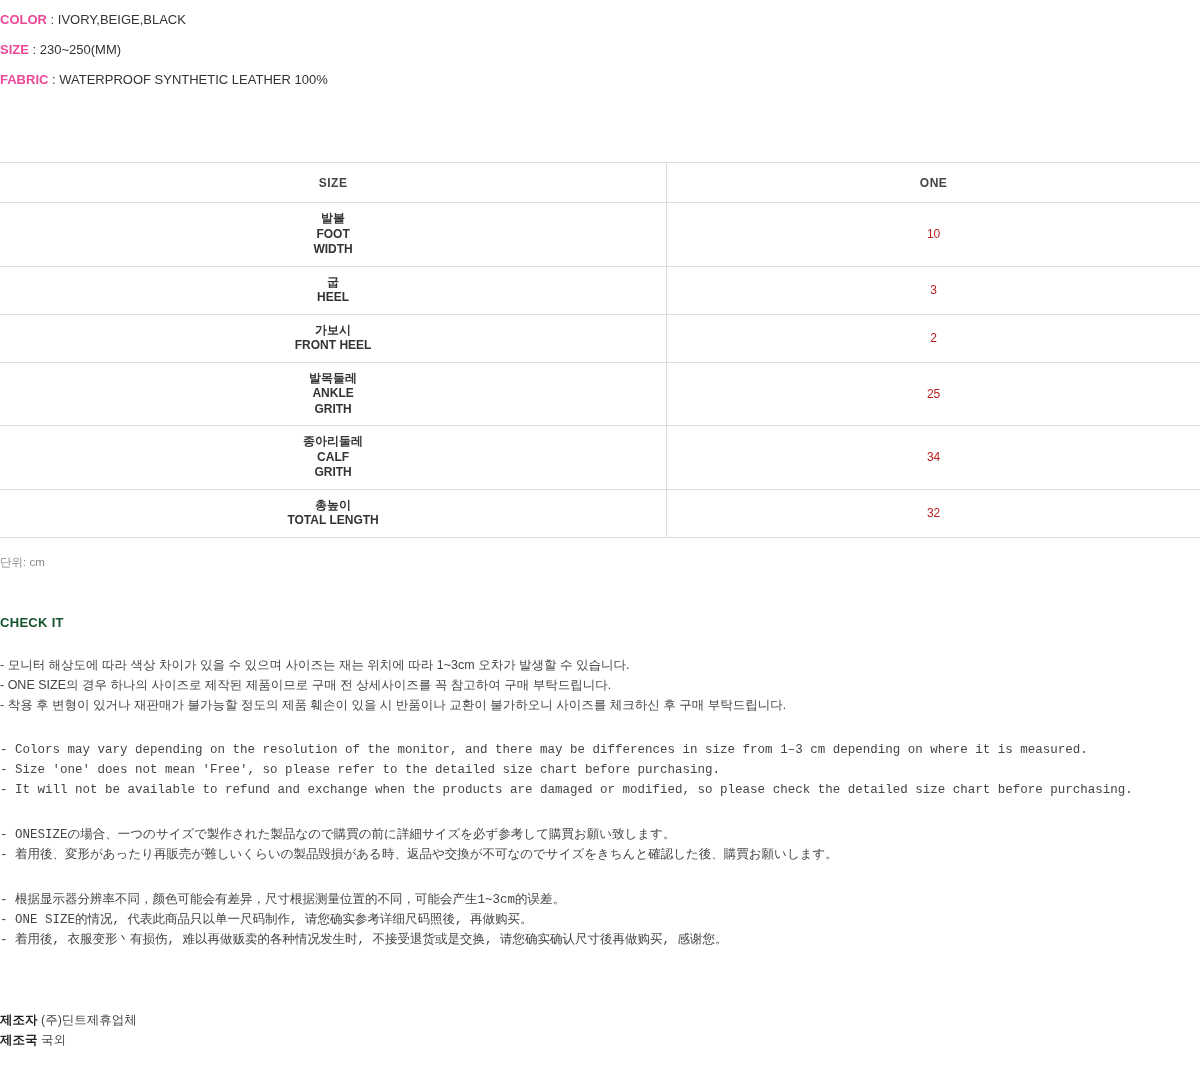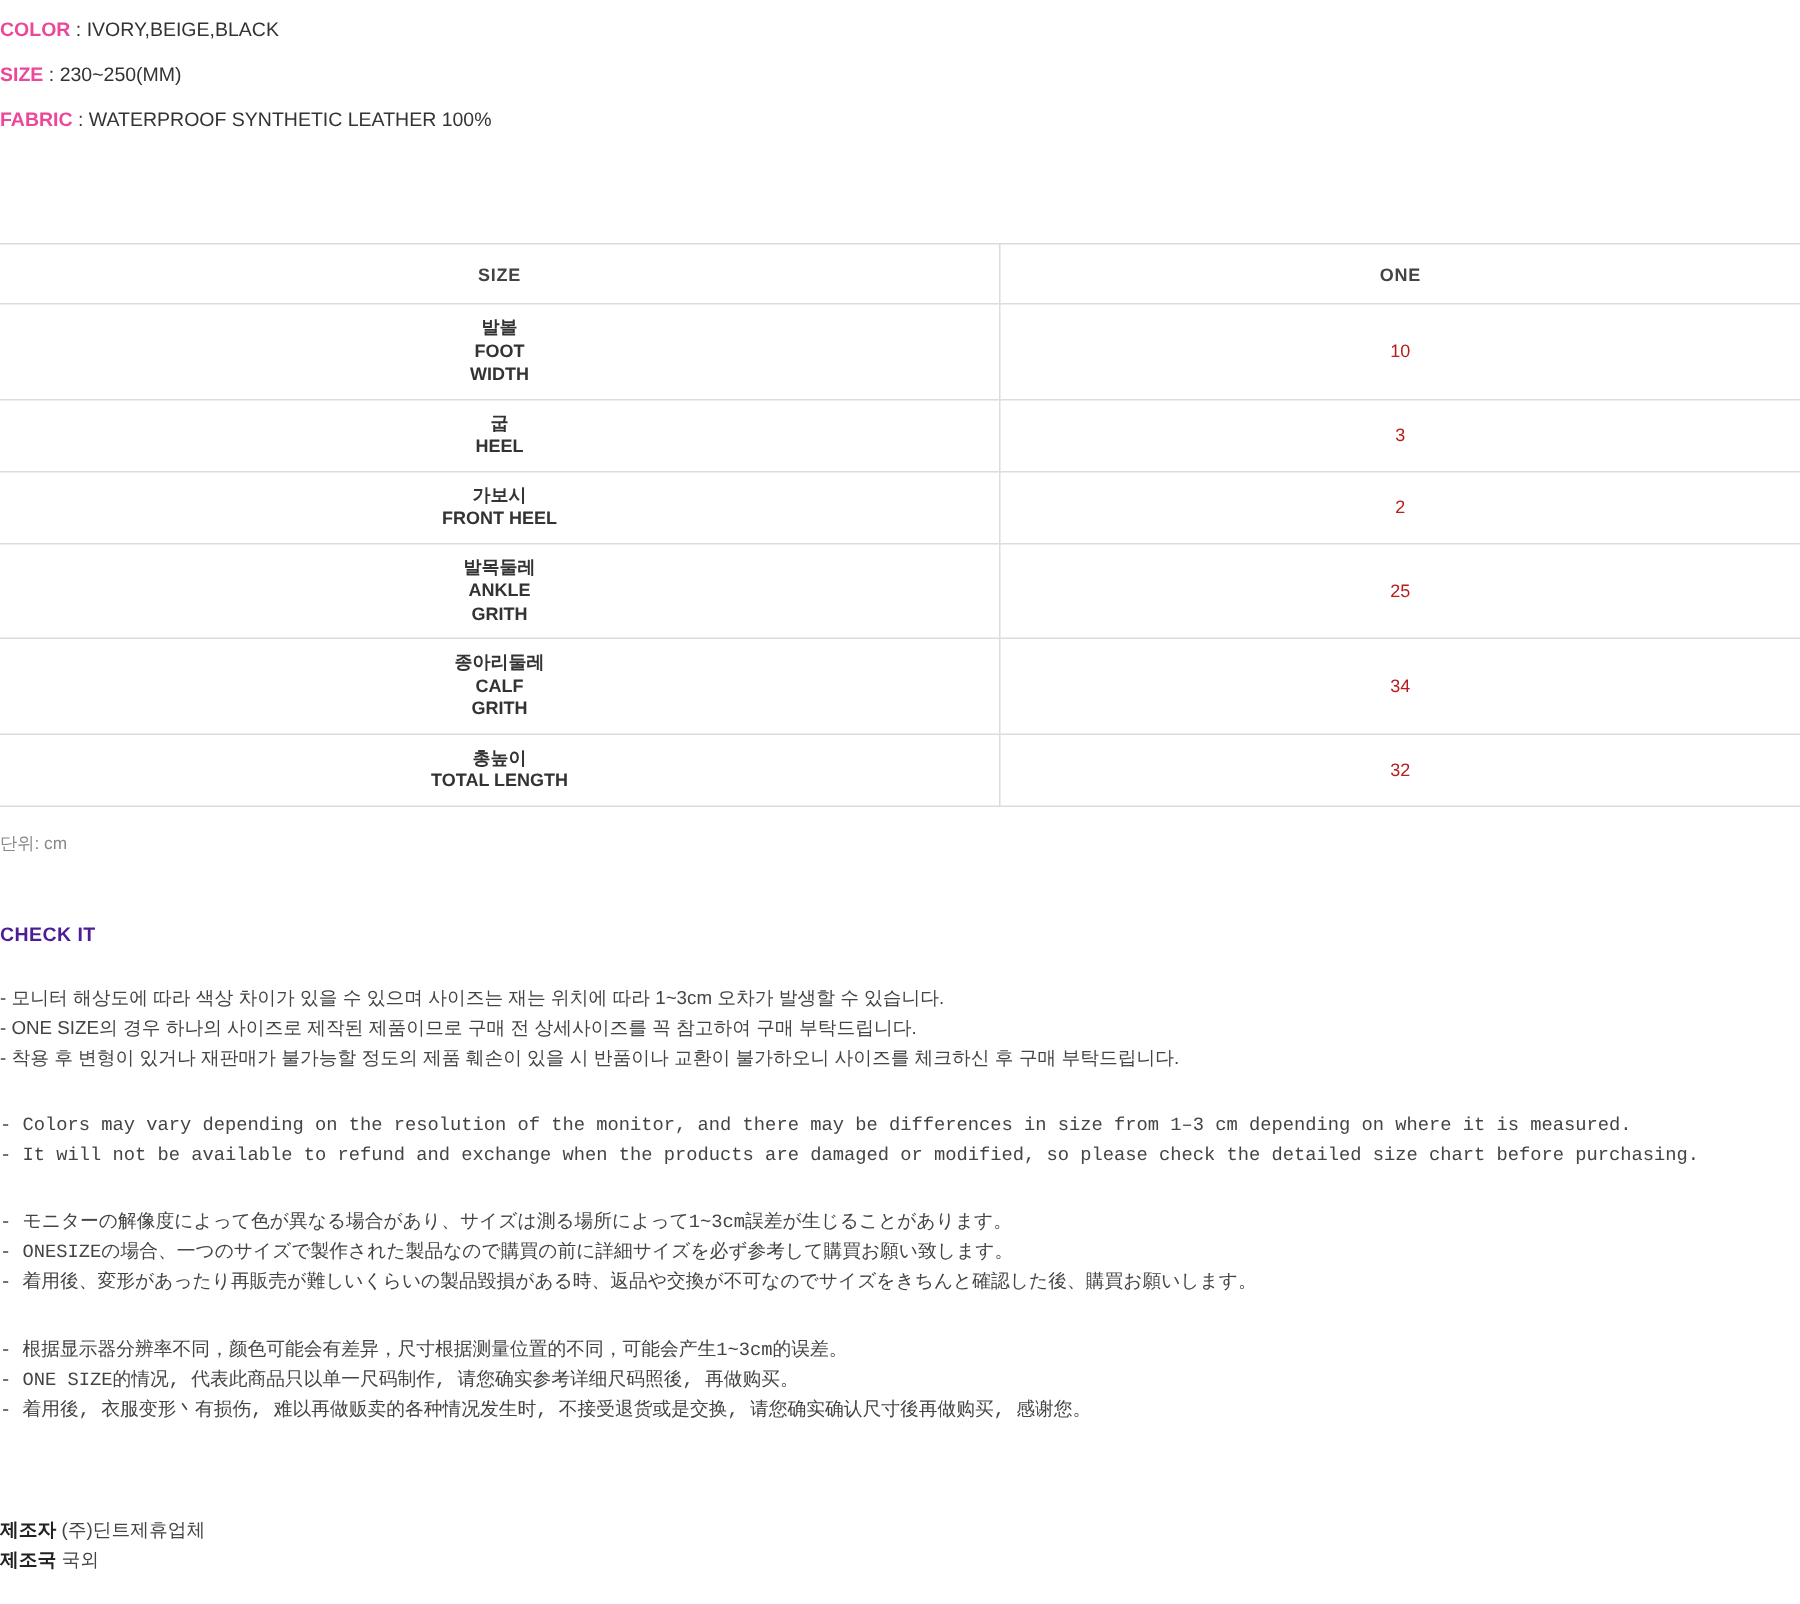--- a/index.html
+++ b/index.html
@@ -92,21 +92,21 @@
     padding-right: 2px;
   }
 
   
   .checkit {
     margin-top: 45px;
   }
   .checkit-title {
     font-weight: bold;
     font-size: 13px;
-    color: #4c1d95;
+    color: #14532d;
     letter-spacing: .3px;
   }
   .notes-group {
     margin-top: 25px;
   }
   .notes-group + .notes-group {
     margin-top: 25px;
     font-family: Liberation Mono, monospace;
   }
   .note-line {
@@ -209,25 +209,25 @@
     <div class="checkit-title">CHECK IT</div>
 
     <div class="notes-group">
       <div class="note-line">- 모니터 해상도에 따라 색상 차이가 있을 수 있으며 사이즈는 재는 위치에 따라 1~3cm 오차가 발생할 수 있습니다.</div>
       <div class="note-line">- ONE SIZE의 경우 하나의 사이즈로 제작된 제품이므로 구매 전 상세사이즈를 꼭 참고하여 구매 부탁드립니다.</div>
       <div class="note-line">- 착용 후 변형이 있거나 재판매가 불가능할 정도의 제품 훼손이 있을 시 반품이나 교환이 불가하오니 사이즈를 체크하신 후 구매 부탁드립니다.</div>
     </div>
 
     <div class="notes-group">
       <div class="note-line">- Colors may vary depending on the resolution of the monitor, and there may be differences in size from 1–3 cm depending on where it is measured.</div>
+      <div class="note-line">- Size 'one' does not mean 'Free', so please refer to the detailed size chart before purchasing.</div>
       <div class="note-line">- It will not be available to refund and exchange when the products are damaged or modified, so please check the detailed size chart before purchasing.</div>
     </div>
 
     <div class="notes-group">
-      <div class="note-line">- モニターの解像度によって色が異なる場合があり、サイズは測る場所によって1~3cm誤差が生じることがあります。</div>
       <div class="note-line">- ONESIZEの場合、一つのサイズで製作された製品なので購買の前に詳細サイズを必ず参考して購買お願い致します。</div>
       <div class="note-line">- 着用後、変形があったり再販売が難しいくらいの製品毀損がある時、返品や交換が不可なのでサイズをきちんと確認した後、購買お願いします。</div>
     </div>
 
     <div class="notes-group">
       <div class="note-line">- 根据显示器分辨率不同，颜色可能会有差异，尺寸根据测量位置的不同，可能会产生1~3cm的误差。</div>
       <div class="note-line">- ONE SIZE的情况, 代表此商品只以单一尺码制作, 请您确实参考详细尺码照後, 再做购买。</div>
       <div class="note-line">- 着用後, 衣服变形丶有损伤, 难以再做贩卖的各种情况发生时, 不接受退货或是交换, 请您确实确认尺寸後再做购买, 感谢您。</div>
     </div>
   </section>

